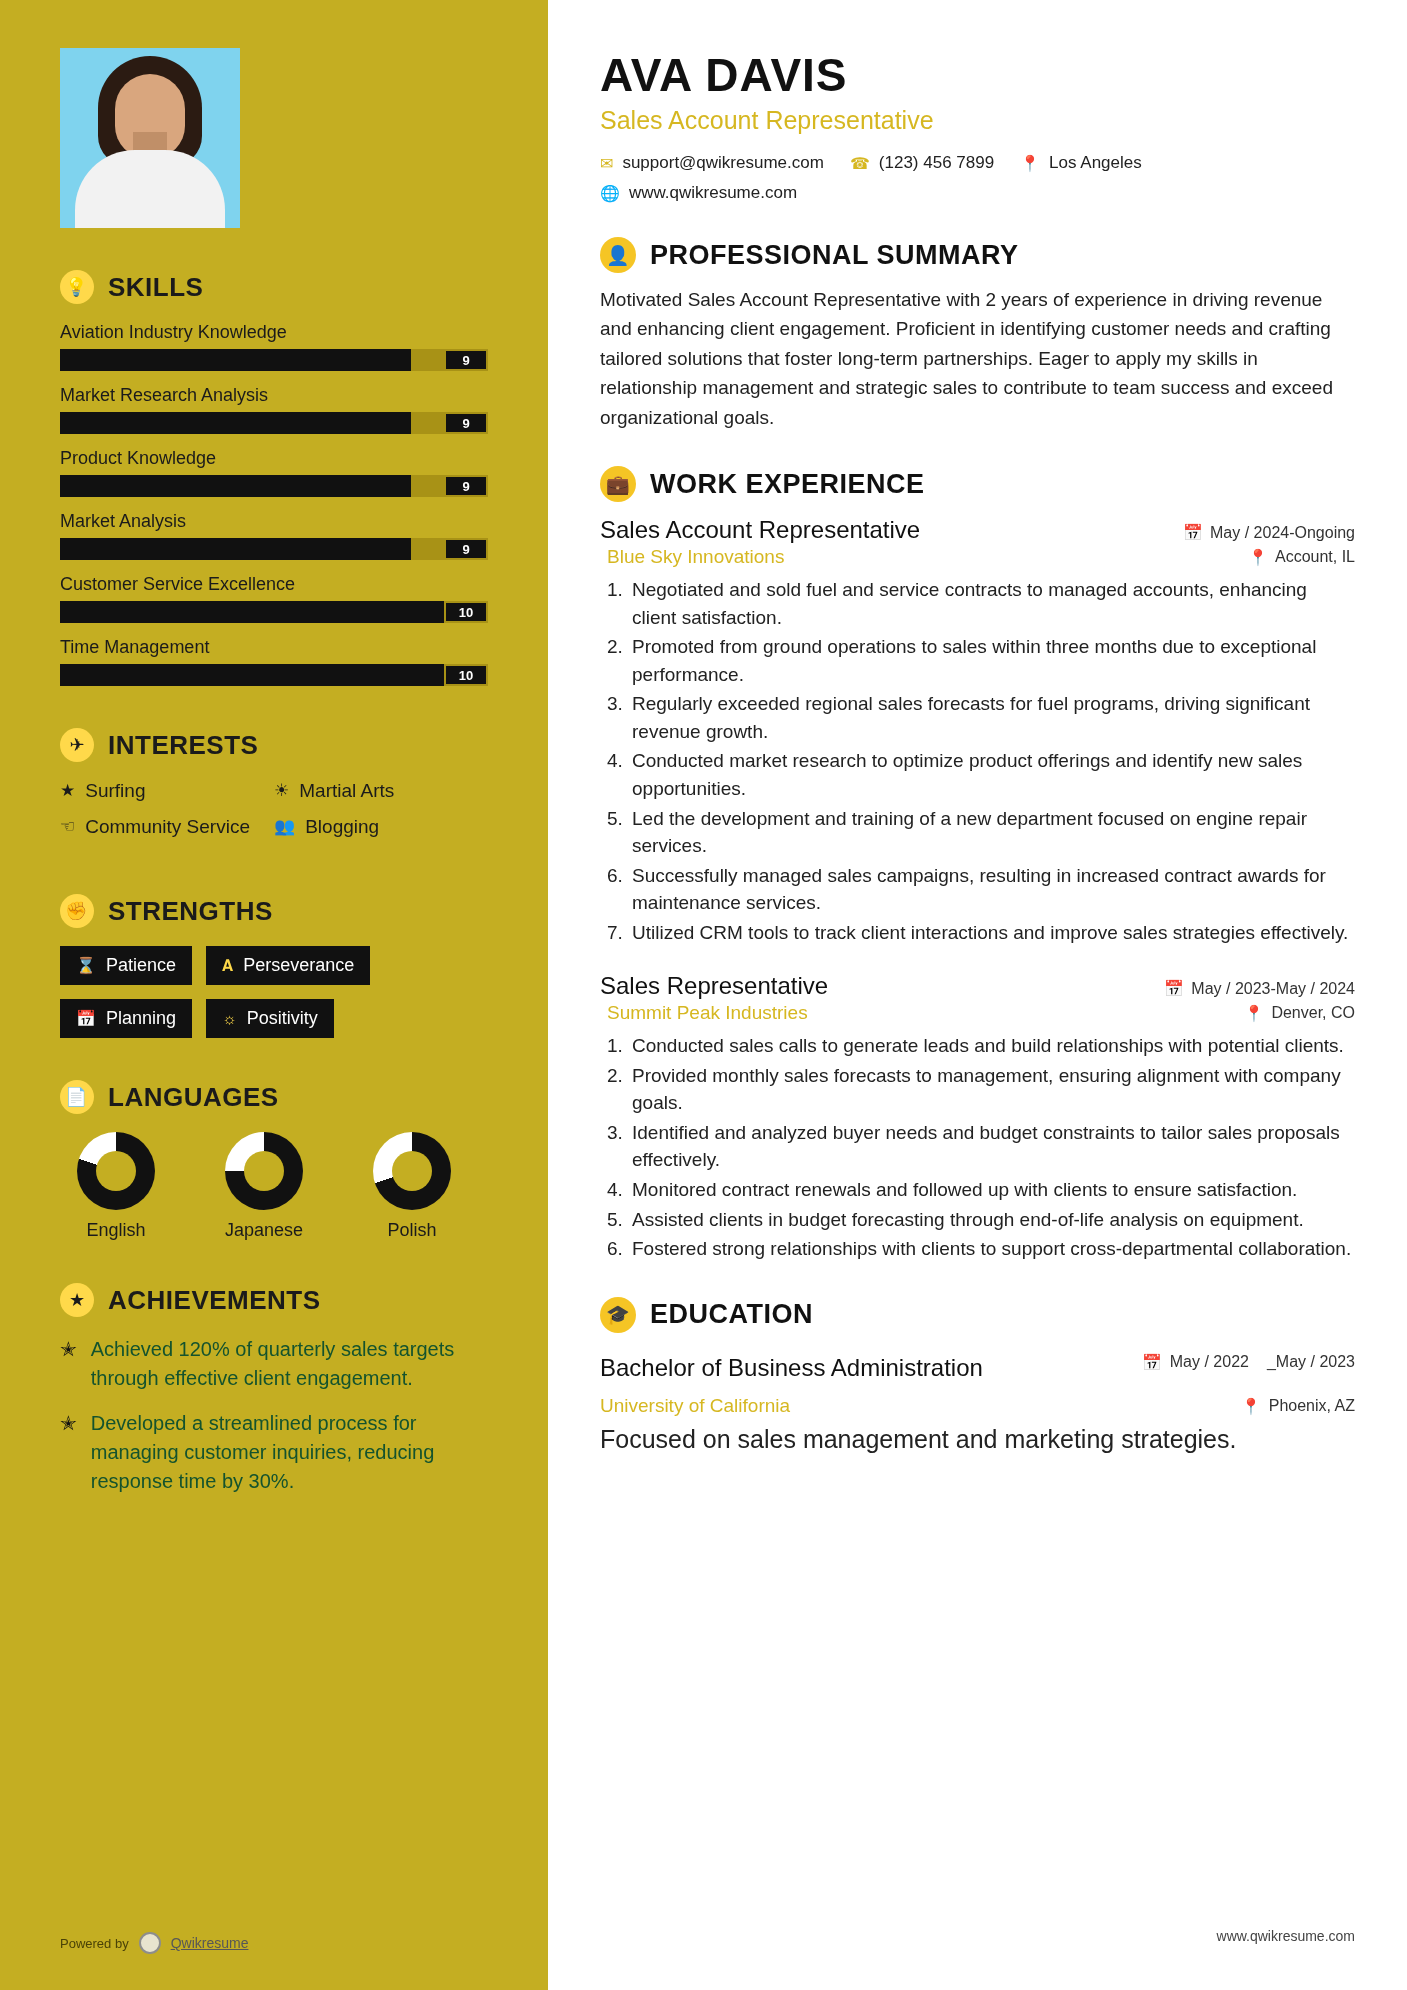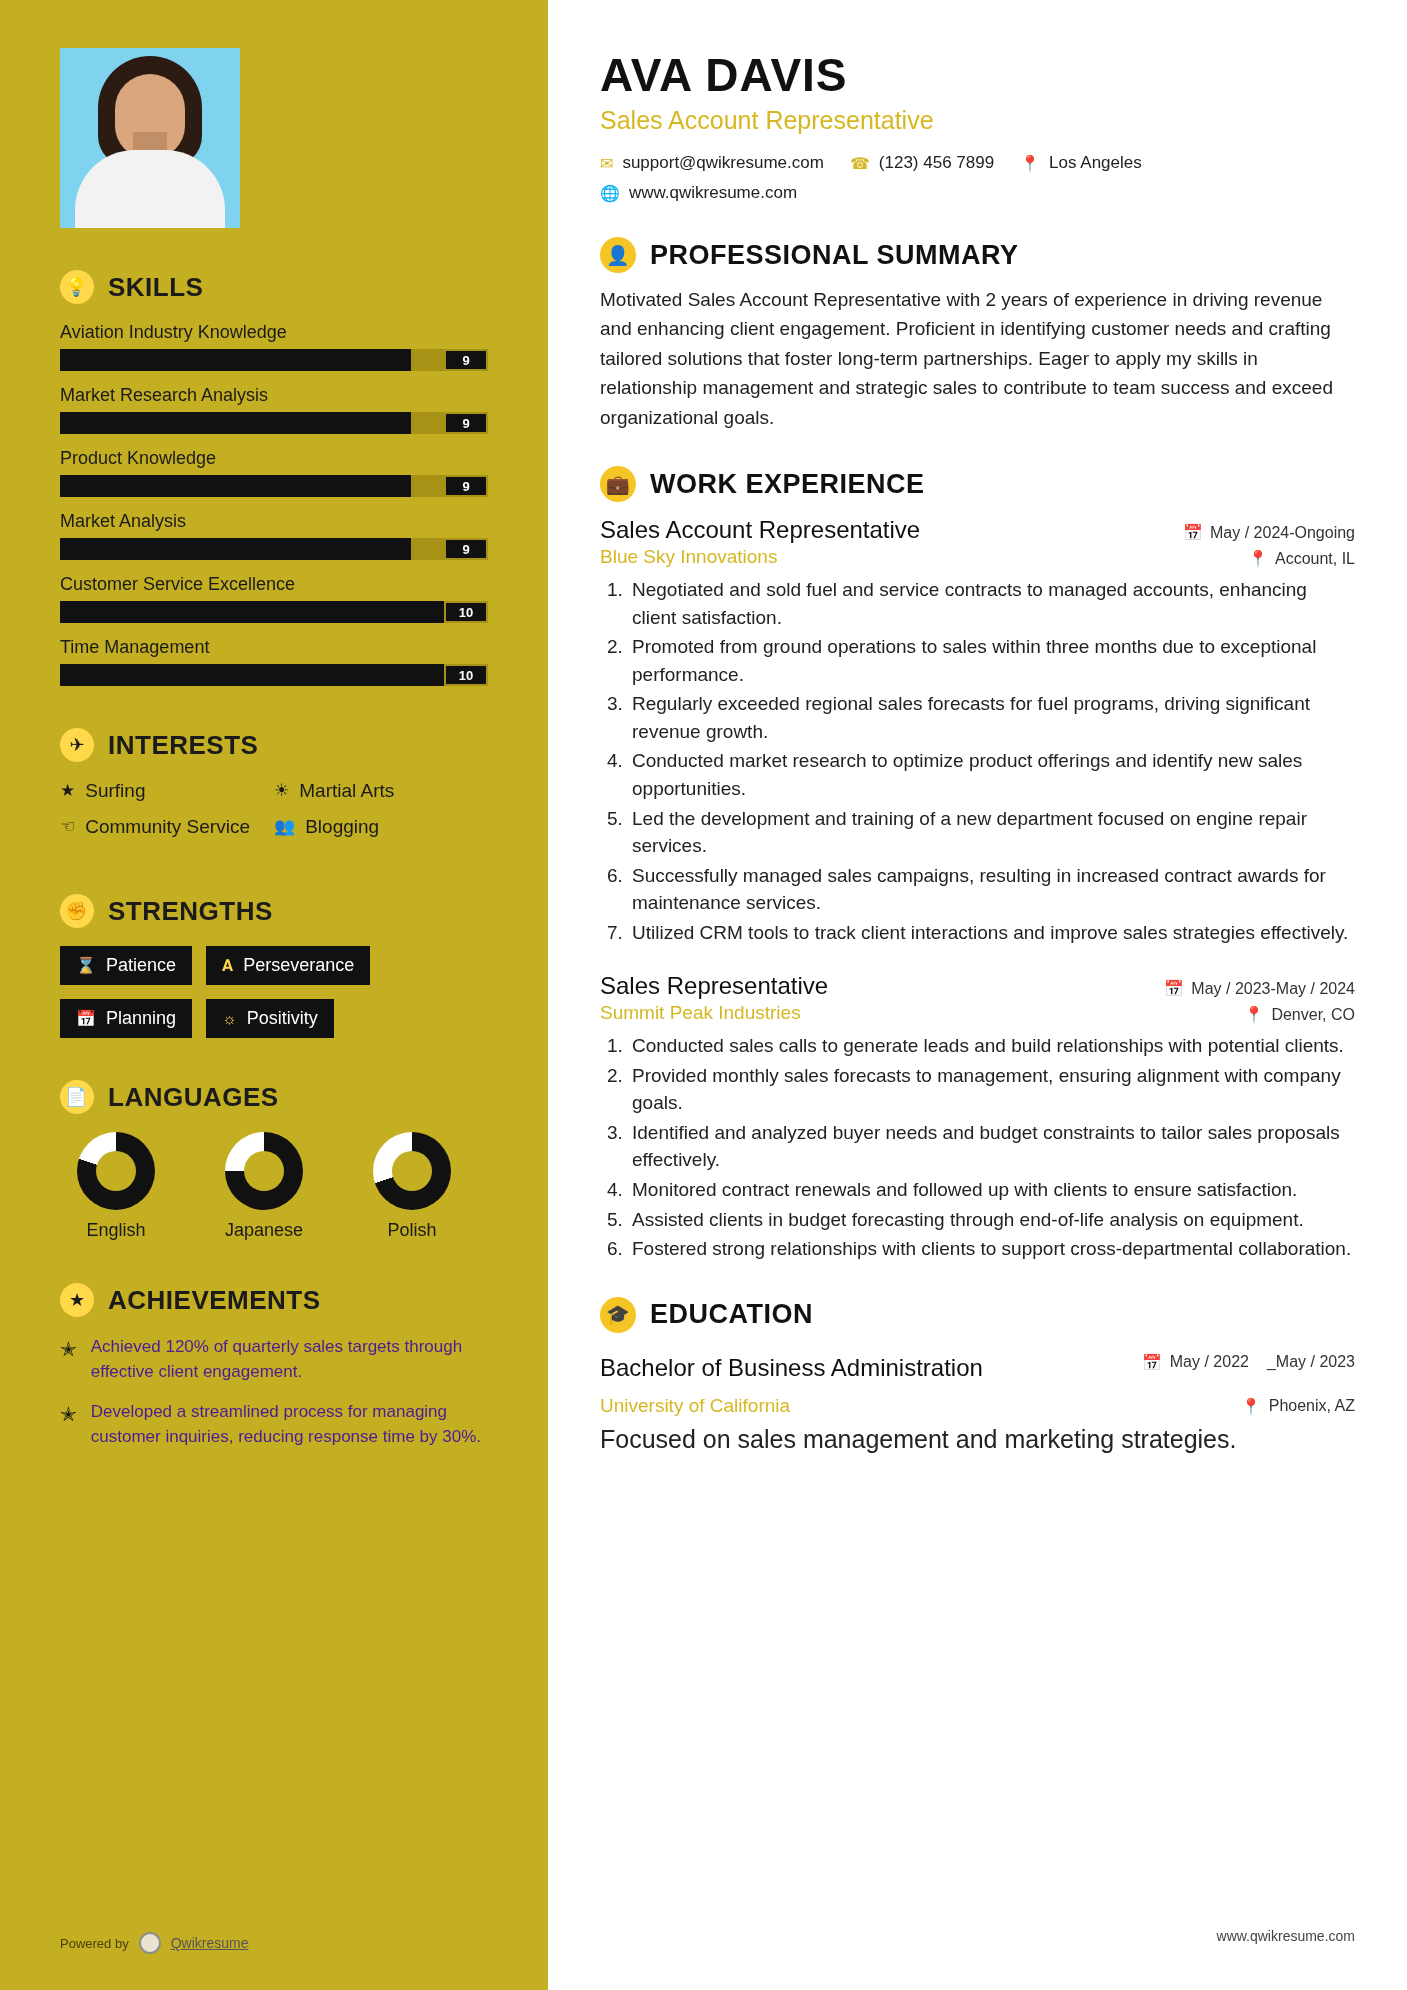--- a/index.html
+++ b/index.html
@@ -97,21 +97,21 @@
   }
   .donut::after {
     content: ""; position: absolute; left: 50%; top: 50%;
     transform: translate(-50%,-50%);
     width: 40px; height: 40px; border-radius: 50%;
     background: #c4ae22;
   }
   .lang-name { font-size: 18px; color: #1b1b1b; }
   .ach { display: flex; gap: 14px; margin-top: 16px; }
   .ach-icon { font-size: 20px; color: #111111; line-height: 1.2; padding-top: 2px; }
-  .ach-text { font-size: 17px; line-height: 1.45; color: #4c1d95; }
+  .ach-text { font-size: 20px; line-height: 1.45; color: #14532d; }
   .powered {
     position: absolute; left: 60px; bottom: 36px;
     display: flex; align-items: center; gap: 10px;
     font-size: 13px; color: #4a4207;
   }
   .powered .logo {
     width: 22px; height: 22px; border-radius: 50%;
     border: 2px solid #8d8d8d; background: #e8e4cf;
   }
   .powered .brand { color: #575757; text-decoration: underline; font-size: 14px; }
@@ -136,21 +136,21 @@
     width: 36px; height: 36px; border-radius: 50%; background: #f5c525;
     display: flex; align-items: center; justify-content: center;
     font-size: 19px; color: #111; flex-shrink: 0;
   }
   .rsec-title { font-size: 27px; font-weight: bold; color: #111111; letter-spacing: .5px; }
   .summary { font-size: 19px; line-height: 1.55; color: #222; }
   .job { margin-top: 14px; }
   .job-top { display: flex; justify-content: space-between; align-items: baseline; gap: 12px; }
   .job-title { font-size: 24px; color: #111; font-weight: 500; }
   .job-date { font-size: 16px; color: #333; display: flex; align-items: center; gap: 7px; white-space: nowrap; }
-  .job-sub { display: flex; justify-content: space-between; align-items: flex-end; margin-top: 2px; gap: 12px; }
+  .job-sub { display: flex; justify-content: space-between; align-items: center; margin-top: 2px; gap: 12px; margin-left: 7px; }
   .job-company { font-size: 19px; color: #d6b721; }
   .job-loc { font-size: 16px; color: #333; display: flex; align-items: center; gap: 7px; white-space: nowrap; }
   ol.bullets { margin: 8px 0 0 28px; }
   ol.bullets li { font-size: 19px; line-height: 1.45; color: #222; margin-bottom: 2px; padding-left: 4px; }
   .edu-top { display: flex; justify-content: space-between; align-items: flex-start; gap: 12px; margin-top: 20px; }
   .edu-degree { font-size: 24px; color: #111; max-width: 430px; line-height: 1.25; }
   .edu-dates { display: flex; align-items: flex-start; gap: 18px; font-size: 16px; color: #333; }
   .edu-date { display: flex; align-items: flex-start; gap: 7px; }
   .edu-sub { display: flex; justify-content: space-between; align-items: baseline; margin-top: 12px; }
   .edu-school { font-size: 19px; color: #d6b721; }

